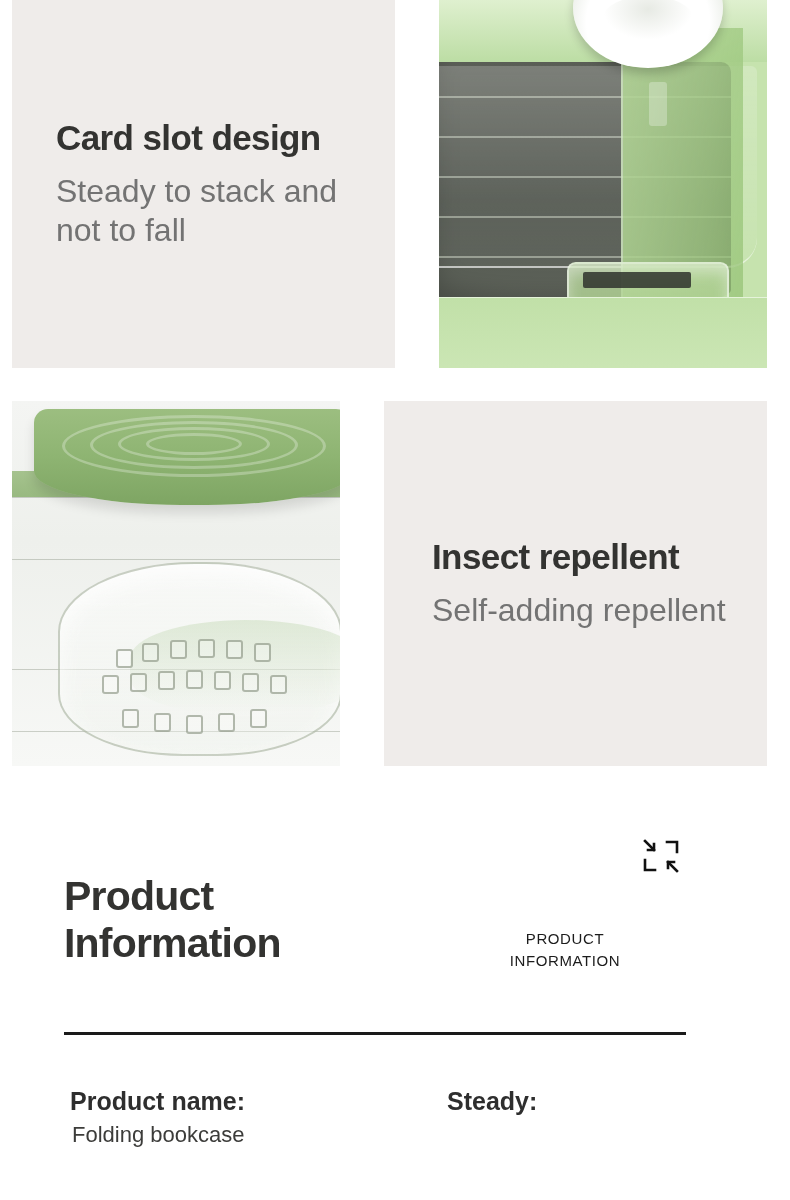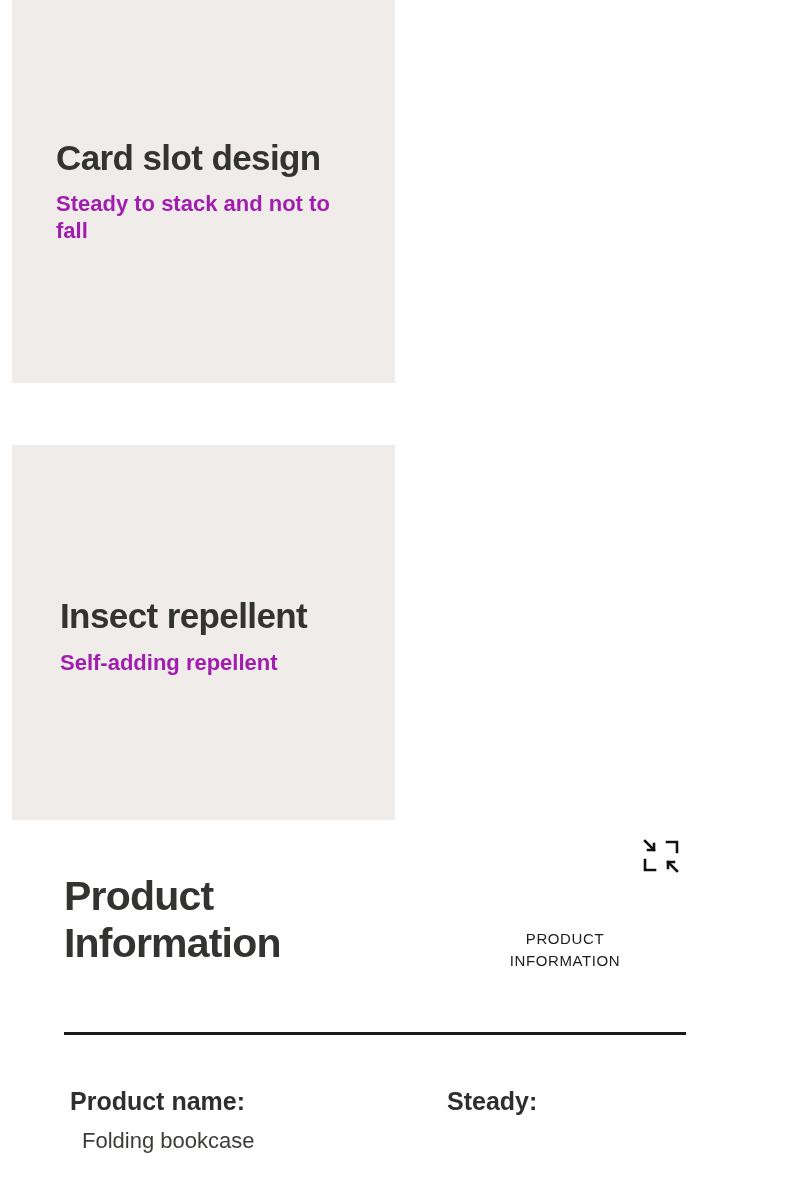--- a/index.html
+++ b/index.html
@@ -20,21 +20,20 @@
     inset: 0;
     background: #ffffff;
   }
 
   
   .feature-row {
     position: absolute;
     left: 12px;
     width: 755px;
     display: flex;
-    flex-direction: column;
     gap: 44px;
   }
   #row-card-slot { top: 0px; height: 368px; }
   #row-insect    { top: 401px; height: 365px; }
 
   .panel {
     position: relative;
     overflow: hidden;
   }
   .panel-text {
@@ -52,24 +51,24 @@
   .feature-title {
     font-size: 35px;
     font-weight: 800;
     line-height: 1.12;
     color: #333331;
     letter-spacing: -0.6px;
     margin: 0 0 14px 0;
     max-width: 300px;
   }
   .feature-sub {
-    font-size: 22px;
-    font-weight: 700;
+    font-size: 32px;
+    font-weight: 400;
     line-height: 1.22;
-    color: #a21caf;
+    color: #737373;
     margin: 0;
     max-width: 310px;
   }
 
   .panel-image {
     flex: 1 1 auto;
     position: relative;
     background: #ffffff;
   }
 
@@ -257,21 +256,21 @@
     font-weight: 700;
     color: #2e2e2e;
     line-height: 1.2;
     margin: 0 0 6px 0;
   }
   .spec-value {
     font-size: 22px;
     font-weight: 400;
     color: #3c3c3a;
     line-height: 1.2;
-    margin: 12px;
+    margin: 2px;
   }
 </style>
 </head>
 <body>
 
 <div class="page">
 
   <section class="feature-row" id="row-card-slot">
 
     <div class="panel panel-text left">

